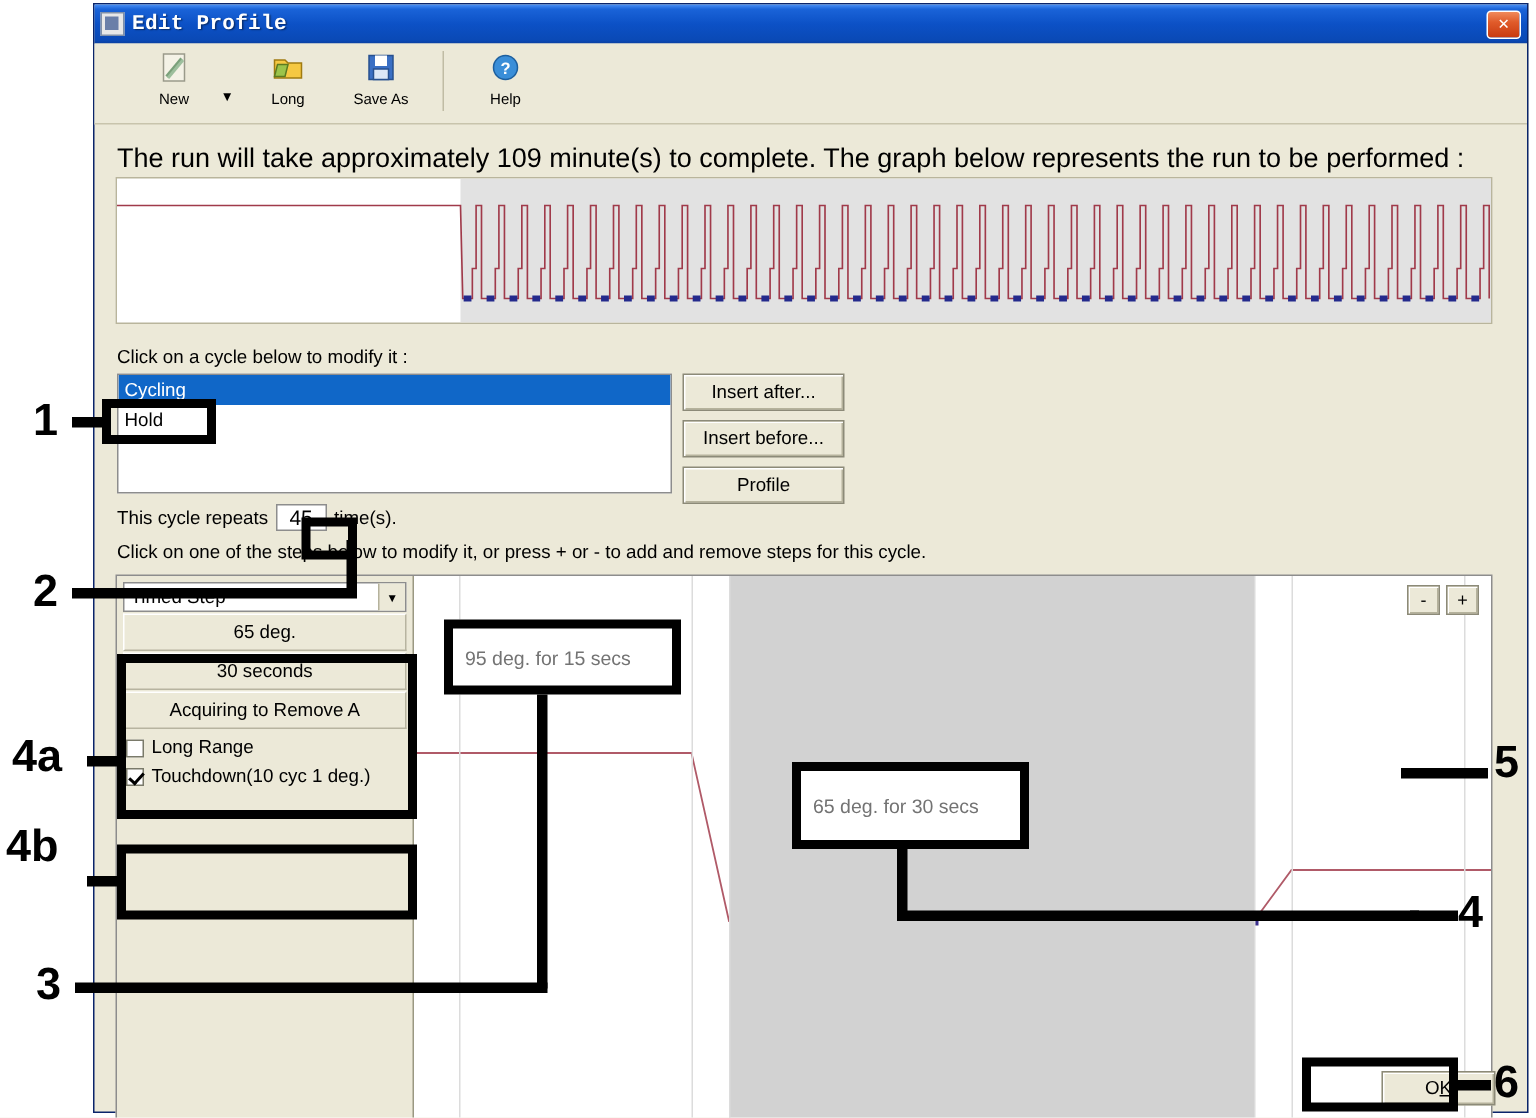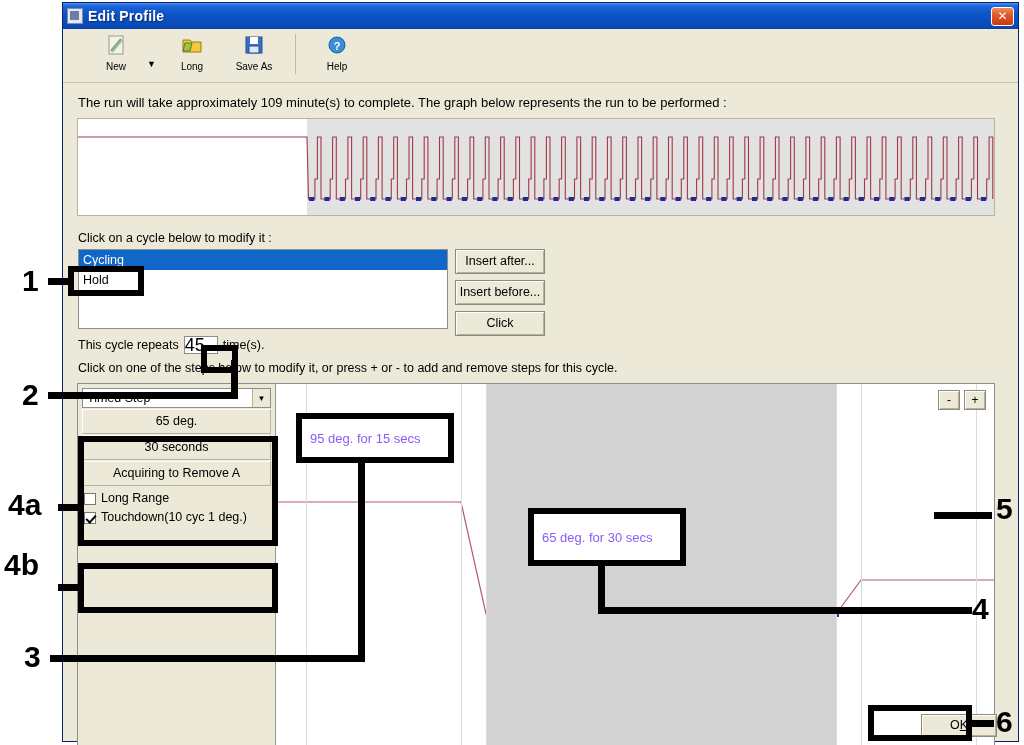--- a/index.html
+++ b/index.html
@@ -4,21 +4,21 @@
 <style>
   html,body{margin:0;padding:0;background:#ffffff;}
   body{width:1024px;height:745px;position:relative;overflow:hidden;
        font-family:"Liberation Sans","DejaVu Sans",sans-serif;font-size:12px;color:#000;}
 
   
   #window{position:absolute;left:62px;top:2px;width:957px;height:740px;
           background:#ece9d8;border:1px solid #0a246a;box-sizing:border-box;}
   #titlebar{height:26px;background:linear-gradient(to bottom,#0a5bd3 0%,#1playa 0%,#3a81f0 6%,#0a52c8 18%,#0a4ec0 85%,#0846ad 100%);
             background:linear-gradient(to bottom,#4a90f5 0%,#1a63d8 12%,#0c51c6 50%,#0a49b5 92%,#0b3fa0 100%);
-            display:flex;align-items:center;padding:0 2px 0 4px;box-sizing:border-box;}
+            display:flex;align-items:center;padding:0 2px 0 4px;box-sizing:border-box;font-family:Liberation Mono, monospace;}
   #titleicon{width:16px;height:16px;margin-right:5px;flex:0 0 auto;position:relative;
              background:#e8e8e8;border:1px solid #8090a8;box-sizing:border-box;}
   #titleicon:after{content:"";position:absolute;left:2px;top:2px;width:9px;height:9px;
                    background:#6a7fa8;}
   #titletext{color:#fff;font-weight:bold;font-size:14px;letter-spacing:.2px;
              text-shadow:1px 1px 1px rgba(0,0,0,.45);flex:1 1 auto;}
   #closebtn{width:23px;height:19px;margin-right:2px;border:1px solid #ffffff;border-radius:3px;
             background:linear-gradient(to bottom,#f08a5b 0%,#e05b2a 40%,#c83a10 100%);
             position:relative;box-sizing:border-box;cursor:pointer;}
   #closebtn span{position:absolute;left:0;right:0;top:1px;text-align:center;color:#fff;
@@ -28,39 +28,39 @@
   #toolbar{height:54px;background:#ece9d8;display:flex;align-items:flex-start;
            padding:3px 0 0 22px;box-sizing:border-box;border-bottom:1px solid #c8c4ac;}
   .tbitem{width:62px;display:flex;flex-direction:column;align-items:center;cursor:pointer;}
   .tbicon{height:26px;display:flex;align-items:center;justify-content:center;}
   .tblabel{font-size:10px;line-height:14px;margin-top:2px;}
   #tb-caret{width:14px;align-self:center;margin-top:14px;font-size:9px;color:#000;cursor:pointer;}
   .tbsep{width:1px;height:40px;background:#c0bcA4;margin:2px 10px 0 10px;}
 
   
   #content{position:absolute;left:0;top:80px;right:0;bottom:0;}
-  #infoline{position:absolute;left:15px;top:12px;font-size:13px;white-space:nowrap;}
+  #infoline{position:absolute;left:15px;top:12px;font-size:18px;white-space:nowrap;}
 
   
   #rungraph{position:absolute;left:14px;top:35px;width:918px;height:98px;
             background:#fff;border:1px solid #b9b59c;box-sizing:border-box;overflow:hidden;}
 
   
   #cyclelabel{position:absolute;left:15px;top:148px;font-size:12.5px;}
   #cyclelist{position:absolute;left:15px;top:166px;width:370px;height:80px;
              background:#fff;border:1px solid #8d8d8d;box-sizing:border-box;overflow:hidden;}
   .clitem{height:20px;line-height:20px;padding-left:4px;font-size:12.5px;cursor:pointer;}
   .clitem.sel{background:#1067c8;color:#fff;}
-  .sidebtn{position:absolute;left:392px;width:90px;height:25px;background:#ece9d8;
+  .sidebtn{position:absolute;left:392px;width:108px;height:25px;background:#ece9d8;
            border:1px solid #8c8a78;box-shadow:inset 1px 1px 0 #fff,inset -1px -1px 0 #b5b29c;
            font-size:12.5px;text-align:center;line-height:23px;cursor:pointer;box-sizing:border-box;}
 
   #repeatline{position:absolute;left:15px;top:253px;font-size:12.5px;display:flex;align-items:center;}
   #repeatbox{width:34px;height:18px;background:#fff;border:1px solid #8d8d8d;margin:0 5px;
-             line-height:17px;font-size:18px;box-sizing:border-box;}
+             text-align:center;line-height:17px;font-size:14px;box-sizing:border-box;}
   #stepshint{position:absolute;left:15px;top:278px;font-size:12.5px;}
 
   
   #lower{position:absolute;left:14px;top:300px;width:918px;height:400px;
          background:#ece9d8;border:1px solid #8d8d8d;box-sizing:border-box;display:flex;}
   #steppanel{width:198px;flex:0 0 auto;padding:4px 4px 0 4px;box-sizing:border-box;
              border-right:1px solid #9a9882;}
   #combo{height:20px;background:#fff;border:1px solid #8d8d8d;display:flex;align-items:center;
          box-sizing:border-box;font-size:12.5px;padding-left:4px;cursor:pointer;}
   #combo .cv{flex:1 1 auto;}
@@ -86,21 +86,21 @@
          border:1px solid #8c8a78;box-shadow:inset 1px 1px 0 #fff,inset -1px -1px 0 #b5b29c;
          font-size:12.5px;text-align:center;line-height:21px;cursor:pointer;box-sizing:border-box;}
   #okbtn u{text-decoration:underline;}
 
   
   #overlay{position:absolute;left:0;top:0;width:1024px;height:745px;pointer-events:none;}
   .anum{position:absolute;font-weight:bold;font-size:30px;font-family:"Liberation Sans",sans-serif;color:#000;}
   .arect{position:absolute;border:6px solid #000;box-sizing:border-box;background:transparent;}
   .abar{position:absolute;background:#000;}
   .alabel{position:absolute;border:6px solid #000;background:#fff;box-sizing:border-box;
-          display:flex;align-items:center;padding-left:8px;font-size:13px;color:#8b5cf6;}
+          display:flex;align-items:center;padding-left:8px;font-size:13px;color:#737373;}
 </style>
 </head>
 <body>
 
 <div id="window">
 
   <div id="titlebar">
     <div id="titleicon"></div>
     <div id="titletext">Edit Profile</div>
     <div id="closebtn">
@@ -211,21 +211,21 @@
         </svg>
     </div>
 
     <div id="cyclelabel">Click on a cycle below to modify it :</div>
     <div id="cyclelist">
       <div class="clitem sel">Cycling</div>
       <div class="clitem">Hold</div>
     </div>
     <div class="sidebtn" style="top:166px">Insert after...</div>
     <div class="sidebtn" style="top:197px">Insert before...</div>
-    <div class="sidebtn" style="top:228px">Click</div>
+    <div class="sidebtn" style="top:228px">Profile</div>
 
     <div id="repeatline">
       <span>This cycle repeats</span>
       <span id="repeatbox">45</span>
       <span>time(s).</span>
     </div>
     <div id="stepshint">Click on one of the steps below to modify it, or press + or - to add and remove steps for this cycle.</div>
 
     <div id="lower">
 

